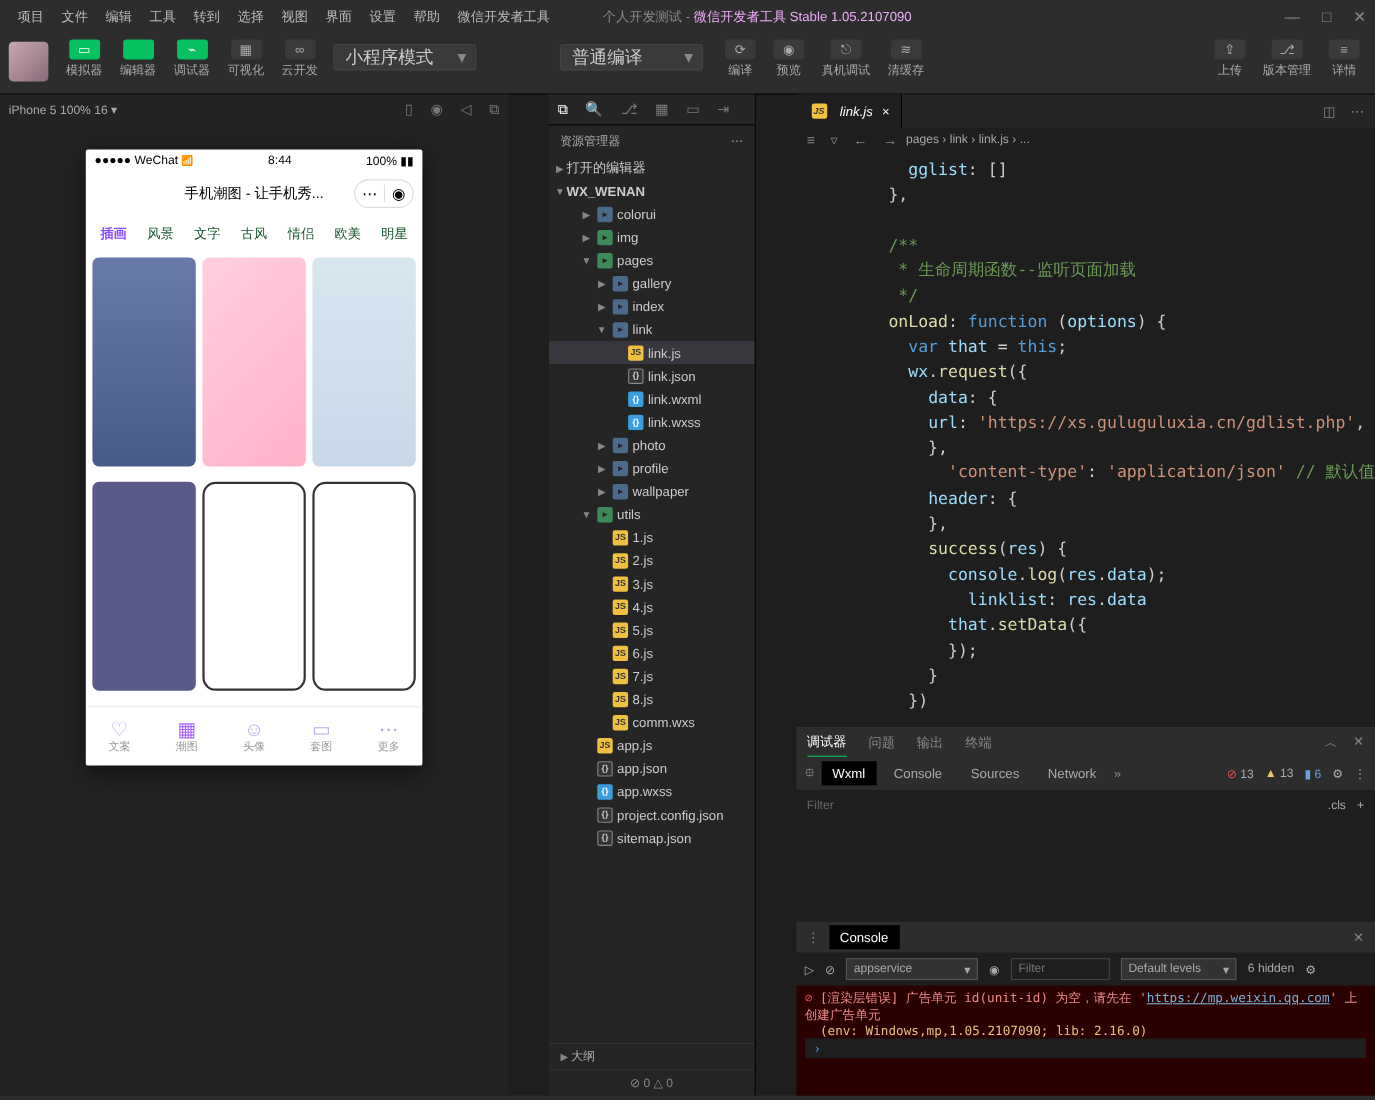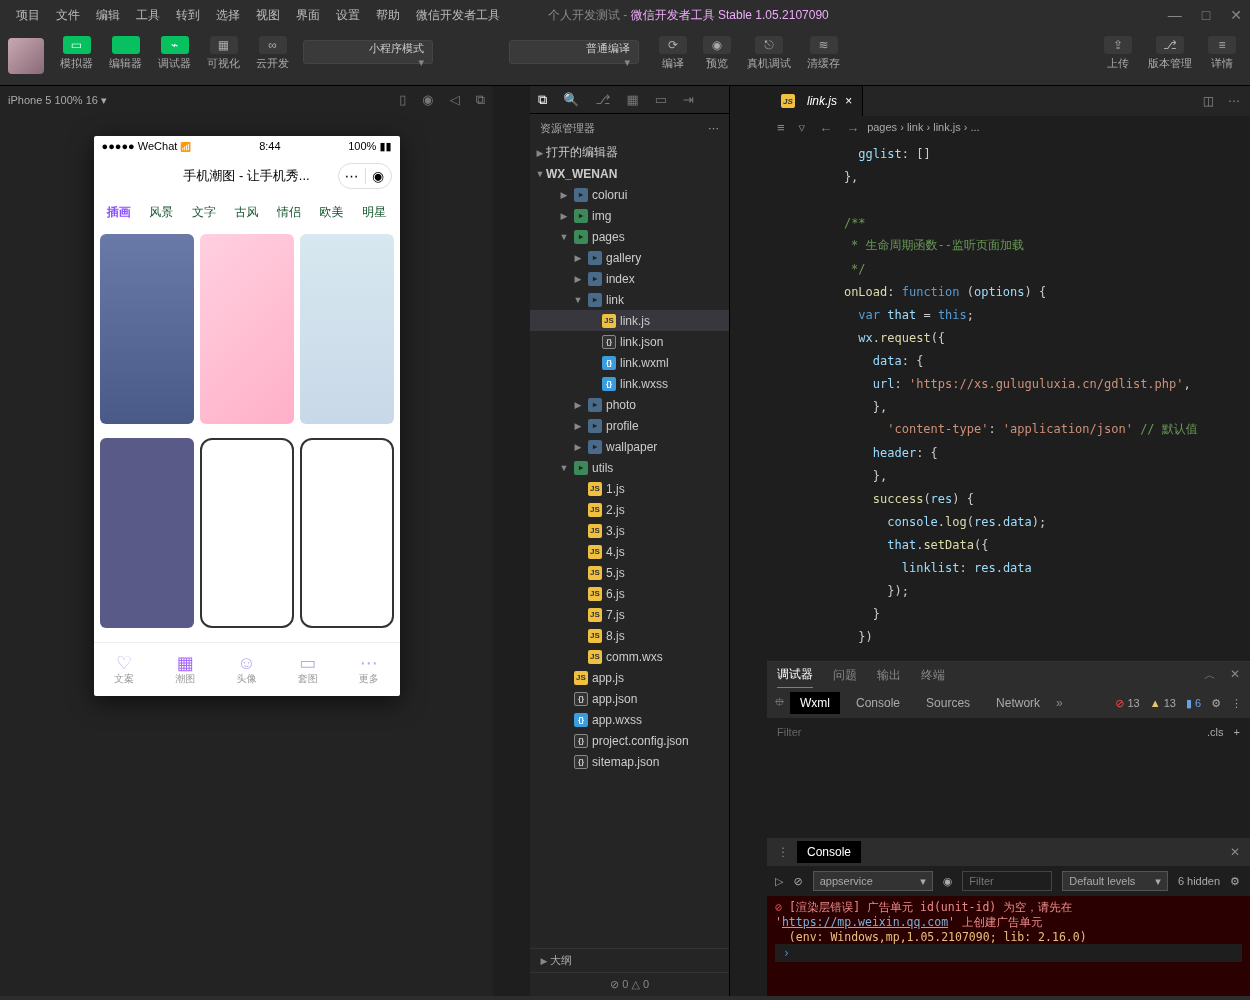--- a/index.html
+++ b/index.html
@@ -8,21 +8,21 @@
 .menu-item { padding: 0 8px; cursor: pointer; }
 .titlebar .title { margin-left: 40px; color: #888; font-size: 12px; }
 .win-controls { margin-left: auto; display: flex; gap: 20px; color: #888; font-size: 14px; }
 .toolbar { height: 56px; background: #2d2d2d; display: flex; align-items: flex-start; padding: 4px 8px; border-bottom: 1px solid #000; }
 .avatar { width: 36px; height: 36px; border-radius: 4px; background: linear-gradient(135deg,#c8a8b0,#8a6a78); margin-right: 10px; margin-top: 4px; }
 .tools-group { display: flex; gap: 4px; }
 .tool-btn { display: flex; flex-direction: column; align-items: center; padding: 2px 6px; cursor: pointer; font-size: 11px; color: #aaa; }
 .tool-btn .ico { width: 28px; height: 18px; border-radius: 3px; display: flex; align-items: center; justify-content: center; font-size: 12px; margin-bottom: 2px; }
 .tool-btn.green .ico { background: #07c160; color: #fff; }
 .tool-btn.grey .ico { background: #3a3a3a; color: #aaa; }
-.dropdown { background: #3a3a3a; border: 1px solid #444; height: 24px; display: flex; align-items: flex-end; padding: 0 8px 0 10px; font-size: 11px; border-radius: 3px; margin: 6px 8px 0; color: #ccc; flex-direction: column; }
+.dropdown { background: #3a3a3a; border: 1px solid #444; height: 24px; display: flex; align-items: center; padding: 0 8px 0 10px; font-size: 16px; border-radius: 3px; margin: 6px 8px 0; color: #ccc; }
 .body { display: flex; height: 910px; gap: 37px; }
 .sim-col { width: 493px; background: #232323; display: flex; flex-direction: column; }
 .sim-head { height: 28px; display: flex; align-items: center; padding: 0 8px; color: #aaa; font-size: 11px; justify-content: space-between; }
 .sim-icons { display: flex; gap: 16px; color: #777; font-size: 13px; }
 .sim-body { flex: 1; display: flex; justify-content: center; padding-top: 22px; background: #232323; }
 .phone { width: 306px; height: 560px; background: #fff; box-shadow: 0 6px 24px rgba(0,0,0,.6); border-radius: 2px; overflow: hidden; display: flex; flex-direction: column; color: #000; }
 .status-bar { height: 20px; display: flex; align-items: center; justify-content: space-between; padding: 0 8px; font-size: 11px; }
 .nav-bar { height: 40px; display: flex; align-items: center; justify-content: center; position: relative; font-size: 13px; }
 .nav-bar .capsule { position: absolute; right: 8px; display: flex; align-items: center; border: 1px solid #ddd; border-radius: 14px; height: 26px; }
 .capsule span { width: 26px; text-align: center; font-size: 14px; }
@@ -47,21 +47,21 @@
 .fic.js { background: #f0c040; color: #333; }
 .fic.json { background: #f0c040; color:#333; border:1px solid #888; background:#333; color:#ccc;}
 .fic.wxml { background: #3a9de0; color:#fff; }
 .fic.wxss { background: #3a9de0; color:#fff; }
 .outline { height: 24px; border-top: 1px solid #333; display: flex; align-items: center; padding: 0 8px; font-size: 11px; color: #aaa; }
 .right-col { flex: 1; display: flex; flex-direction: column; background: #1e1e1e; }
 .tab-bar { height: 30px; display: flex; align-items: stretch; background: #252526; }
 .editor-tab { display: flex; align-items: center; padding: 0 10px; font-size: 12px; background: #1e1e1e; color: #fff; font-style: italic; gap: 8px; border-right: 1px solid #000; }
 .crumbs { height: 22px; display: flex; align-items: center; padding: 0 10px; font-size: 11px; color: #aaa; gap: 8px; }
 .crumb-ico { display: flex; gap: 14px; color: #888; font-size: 13px; }
-.code { flex: 1; overflow: hidden; font-family: Consolas, monospace; font-size: 12px; background: #1e1e1e; position: relative; padding-top: 4px; }
+.code { flex: 1; overflow: hidden; font-family: Consolas, monospace; font-size: 15px; background: #1e1e1e; position: relative; padding-top: 4px; }
 .line { display: flex; height: 23px; align-items: center; }
 .ln { width: 48px; text-align: right; color: #5a5a5a; padding-right: 18px; font-size: 12px; }
 .code-text { white-space: pre; color: #ccc; }
 .tk-blue { color: #569cd6; }
 .tk-fn { color: #dcdcaa; }
 .tk-str { color: #ce9178; }
 .tk-com { color: #6a9955; }
 .tk-prop { color: #9cdcfe; }
 .bottom-panels { height: 335px; display: flex; flex-direction: column; border-top: 1px solid #333; }
 .dbg-hd { height: 26px; display: flex; align-items: center; background: #2d2d2d; font-size: 12px; color: #888; padding: 0 10px; gap: 20px; }
@@ -509,25 +509,25 @@
         <div class="line">
           <div class="ln"></div>
           <div class="code-text">        <span class="tk-fn">success</span>(<span class="tk-prop">res</span>) {</div>
         </div>
         <div class="line">
           <div class="ln"></div>
           <div class="code-text">          <span class="tk-prop">console</span>.<span class="tk-fn">log</span>(<span class="tk-prop">res</span>.<span class="tk-prop">data</span>);</div>
         </div>
         <div class="line">
           <div class="ln"></div>
+          <div class="code-text">            <span class="tk-prop">linklist</span>: <span class="tk-prop">res</span>.<span class="tk-prop">data</span></div>
+        </div>
+        <div class="line">
+          <div class="ln"></div>
           <div class="code-text">          <span class="tk-prop">that</span>.<span class="tk-fn">setData</span>({</div>
-        </div>
-        <div class="line">
-          <div class="ln"></div>
-          <div class="code-text">            <span class="tk-prop">linklist</span>: <span class="tk-prop">res</span>.<span class="tk-prop">data</span></div>
         </div>
         <div class="line">
           <div class="ln"></div>
           <div class="code-text">          });</div>
         </div>
         <div class="line">
           <div class="ln"></div>
           <div class="code-text">        }</div>
         </div>
         <div class="line">

